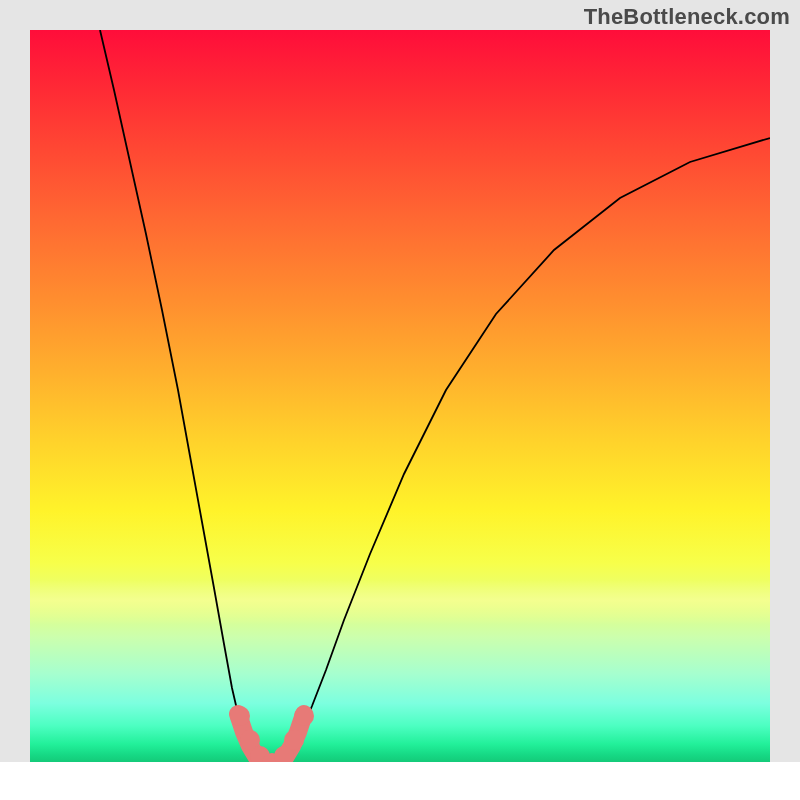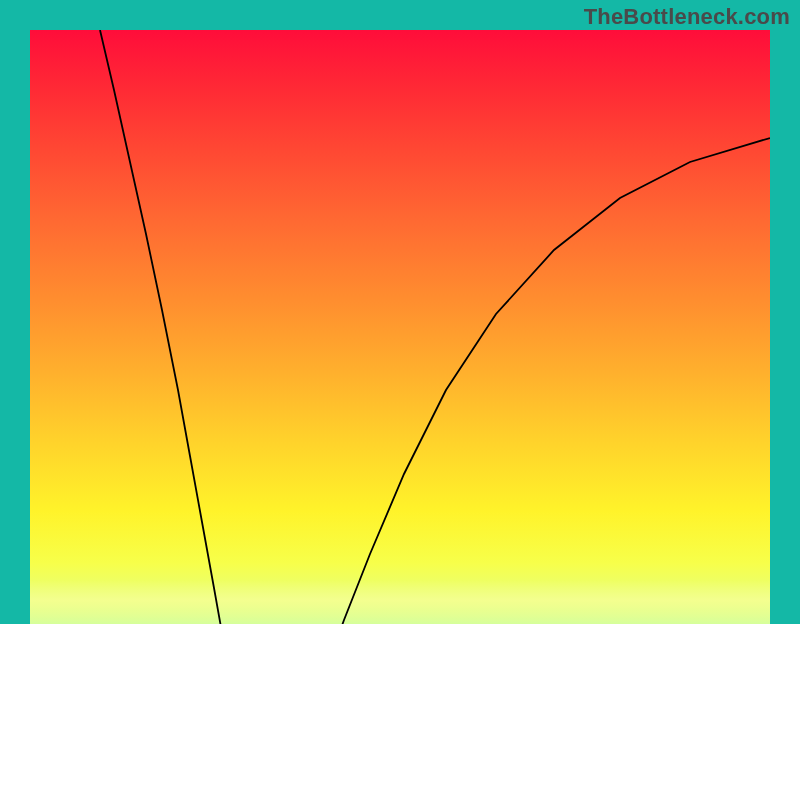--- a/index.html
+++ b/index.html
@@ -2,23 +2,23 @@
 <html><head>
 <meta charset="utf-8">
 <style>
   body {
     margin: 0;
     padding: 0;
     background: #fff;
   }
   .stage {
     width: 800px;
-    height: 624px;
+    height: 762px;
     position: relative;
-    background: #14b8a6;
+    background: #e5e5e5;
     overflow: hidden;
   }
   .plot {
     position: absolute;
     left: 30px;
     top: 30px;
     width: 740px;
     height: 740px;
   }
   .grad {

